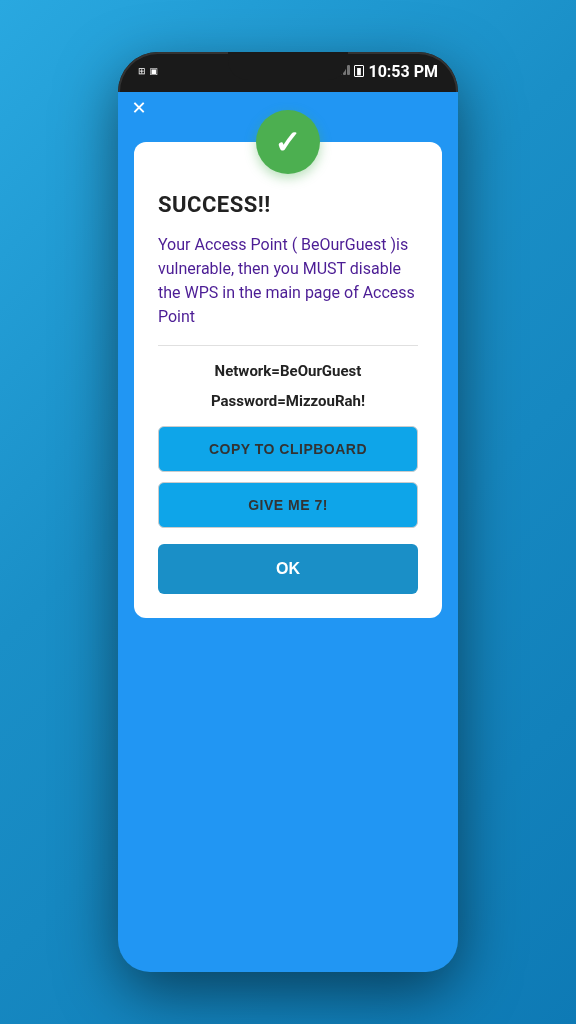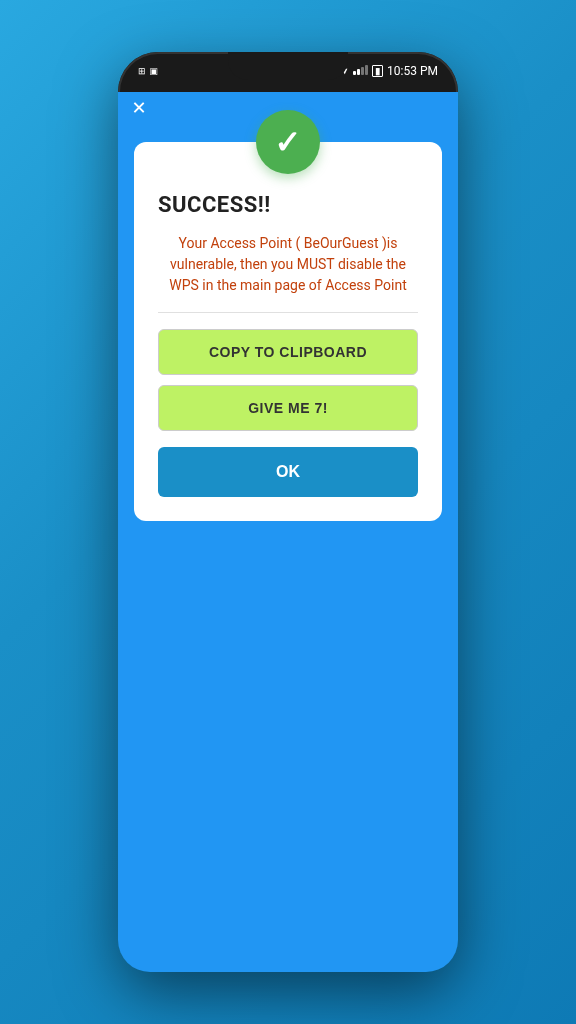--- a/index.html
+++ b/index.html
@@ -127,23 +127,23 @@
 
     .success-title {
       font-size: 22px;
       font-weight: 700;
       color: #222;
       margin-bottom: 16px;
       letter-spacing: 0.5px;
     }
 
     .success-message {
-      text-align: center;
-      font-size: 14px;
-      color: #c2410c;
+      text-align: left;
+      font-size: 16px;
+      color: #4c1d95;
       line-height: 1.5;
       margin-bottom: 16px;
     }
 
     .divider {
       width: 100%;
       height: 1px;
       background: #e0e0e0;
       margin: 8px 0 16px 0;
     }
@@ -165,21 +165,21 @@
       font-size: 15px;
       font-weight: 700;
       color: #222;
       display: block;
       margin-bottom: 16px;
     }
 
     .action-btn {
       width: 100%;
       border: 1.5px solid #ccc;
-      background: #bef264;
+      background: #0ea5e9;
       border-radius: 6px;
       padding: 14px;
       text-align: center;
       font-size: 14px;
       font-weight: 600;
       color: #333;
       letter-spacing: 0.5px;
       cursor: pointer;
       margin-bottom: 10px;
     }
@@ -232,39 +232,43 @@
       <span style="font-size:9px;">▼</span>
       <span>
         <span class="signal-bars">
           <span class="bar bar1"></span>
           <span class="bar bar2"></span>
           <span class="bar bar3"></span>
           <span class="bar bar4"></span>
         </span>
       </span>
       <span style="font-size:9px; border:1px solid white; padding: 0 2px; border-radius:1px;">▮</span>
-      <span style="font-size:12px; font-weight:400; color:white;">10:53 PM</span>
+      <span style="font-size:16px; font-weight:700; color:white;">10:53 PM</span>
     </div>
   </div>
 
   <div class="phone-screen">
     <div class="dialog-container">
 
       <div class="close-btn">✕</div>
 
       <div class="checkmark-circle">
         <span class="checkmark-icon">✓</span>
       </div>
 
       <div class="success-title">SUCCESS!!</div>
 
       <div class="success-message">Your Access Point ( BeOurGuest )is vulnerable, then you MUST disable the WPS in the main page of Access Point</div>
 
       <div class="divider"></div>
 
+      <div class="network-info">
+        <span class="network-label">Network=BeOurGuest</span>
+        <span class="password-label">Password=MizzouRah!</span>
+      </div>
 
       <button class="action-btn">COPY TO CLIPBOARD</button>
       <button class="action-btn">GIVE ME 7!</button>
 
       <button class="ok-btn">OK</button>
     </div>
   </div>
 </div>
 
 </body></html>

